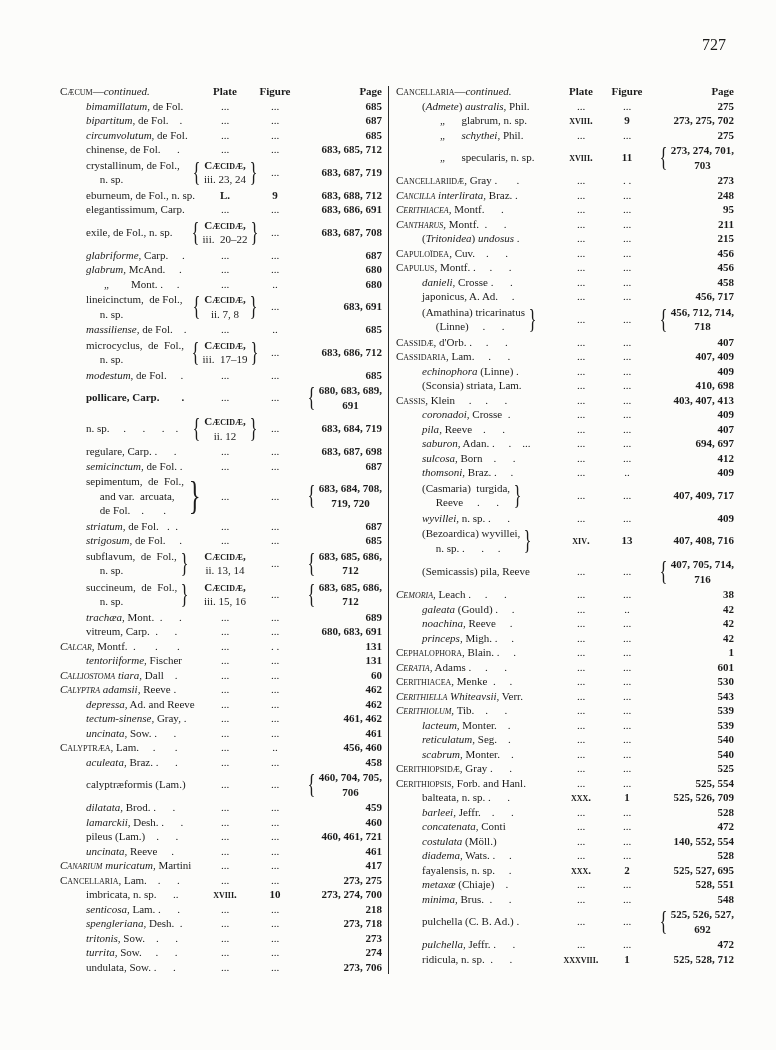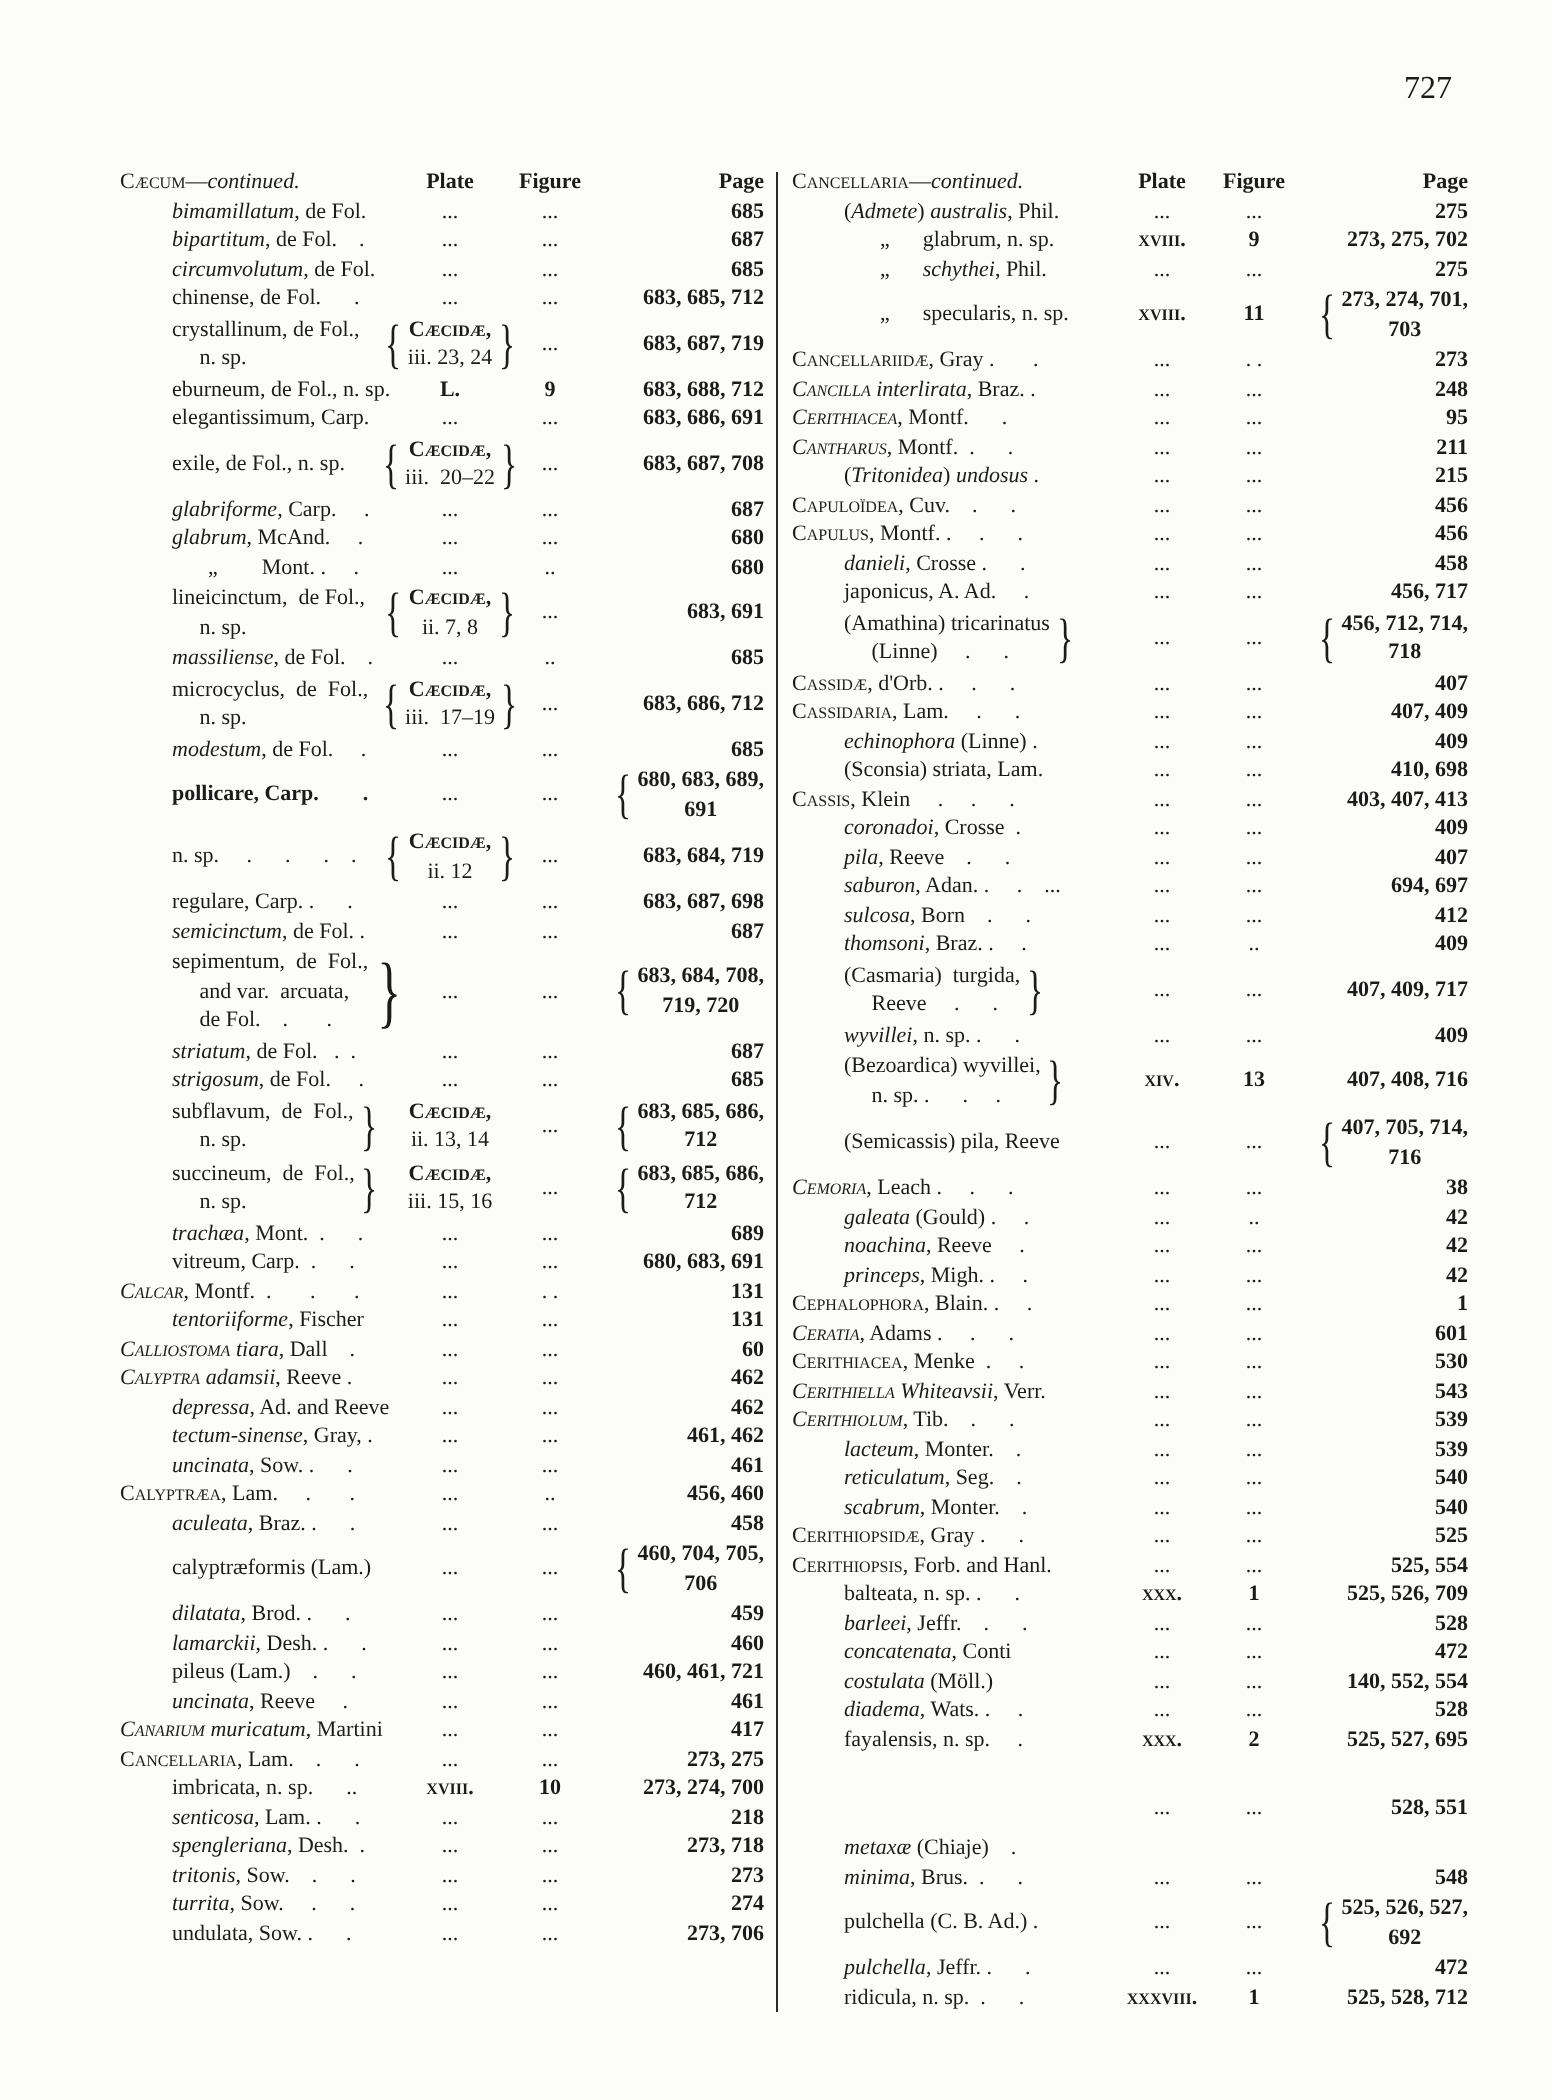--- a/index.html
+++ b/index.html
@@ -1323,21 +1323,21 @@
           </div>
           <div class="cell plate">
             <div class="plate-lines">
               <div class="nline"><span class="st-s">xxx.</span></div>
             </div>
           </div>
           <div class="cell fig fig-num">2</div>
           <div class="cell pg">525, 527, 695</div>
         </div>
         <div class="row">
-          <div class="cell name" style="padding-left: 26px; margin-top: 40px;">
+          <div class="cell name" style="padding-left: 26px;">
             <div class="nwrap">
               <div class="nlines">
                 <div class="nline"><span class="st-i">metaxæ</span><span class="st-r"> (Chiaje)    .</span></div>
               </div>
             </div>
           </div>
           <div class="cell plate">...</div>
           <div class="cell fig">...</div>
           <div class="cell pg">528, 551</div>
         </div>

